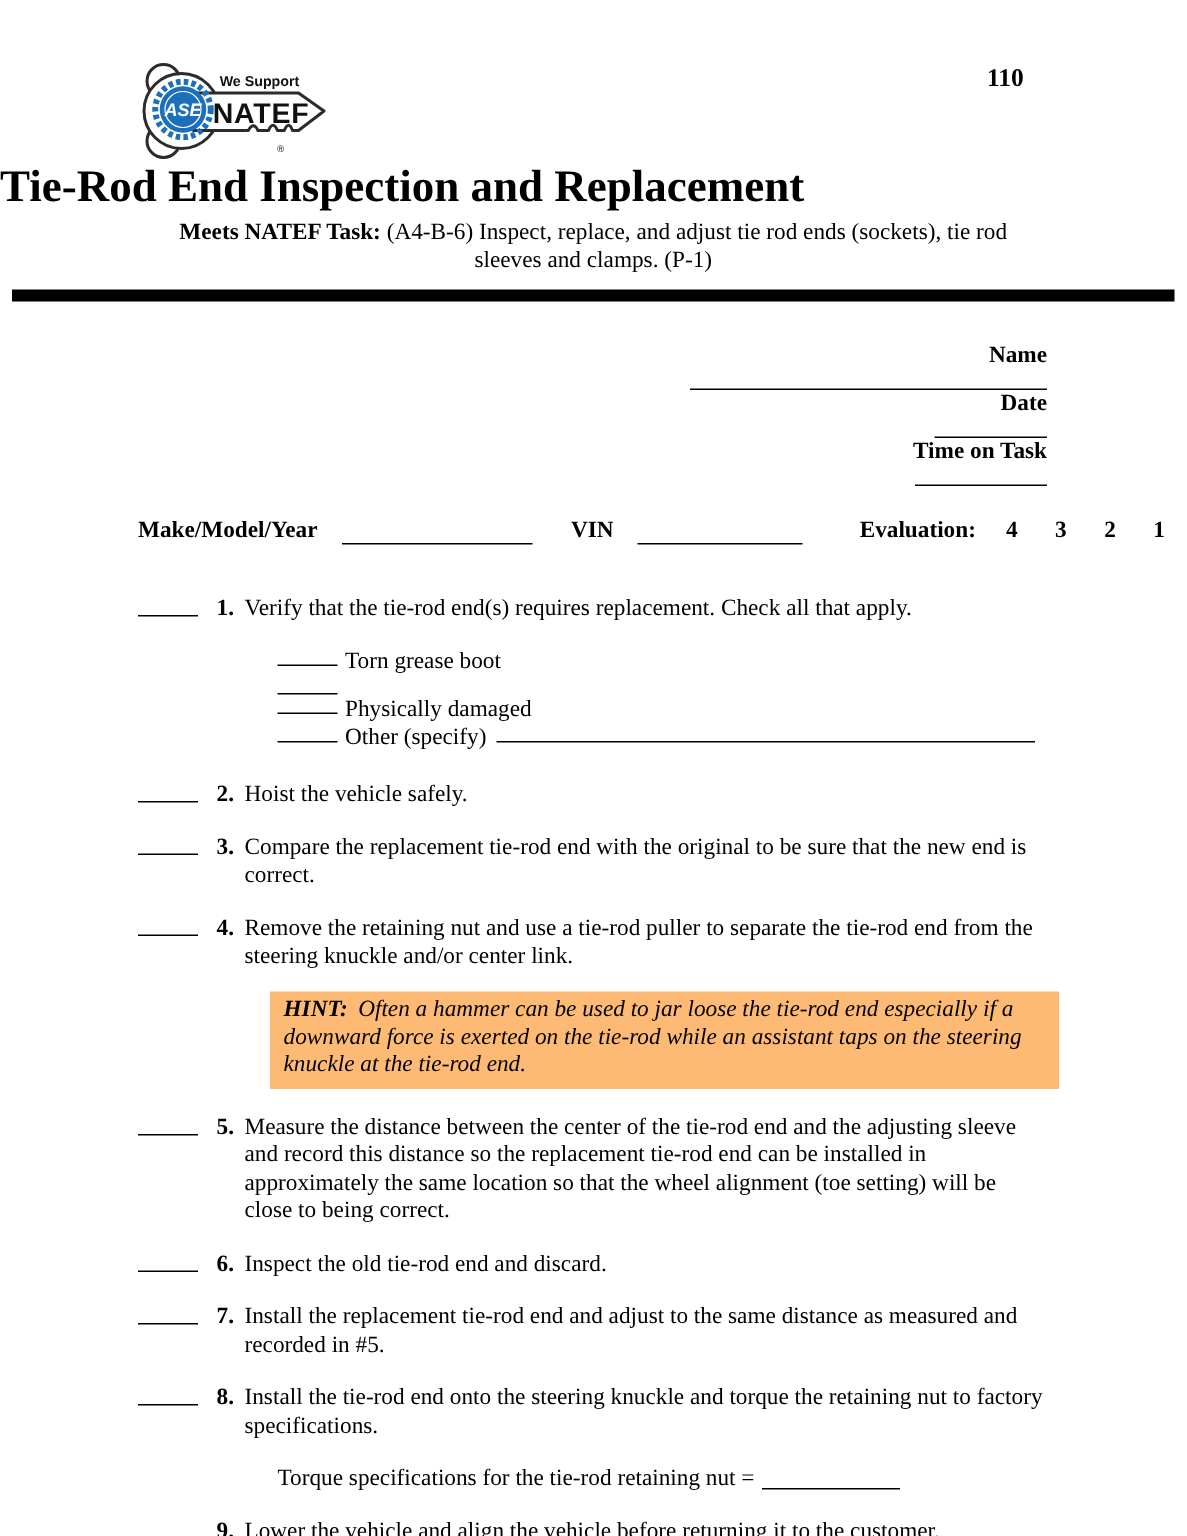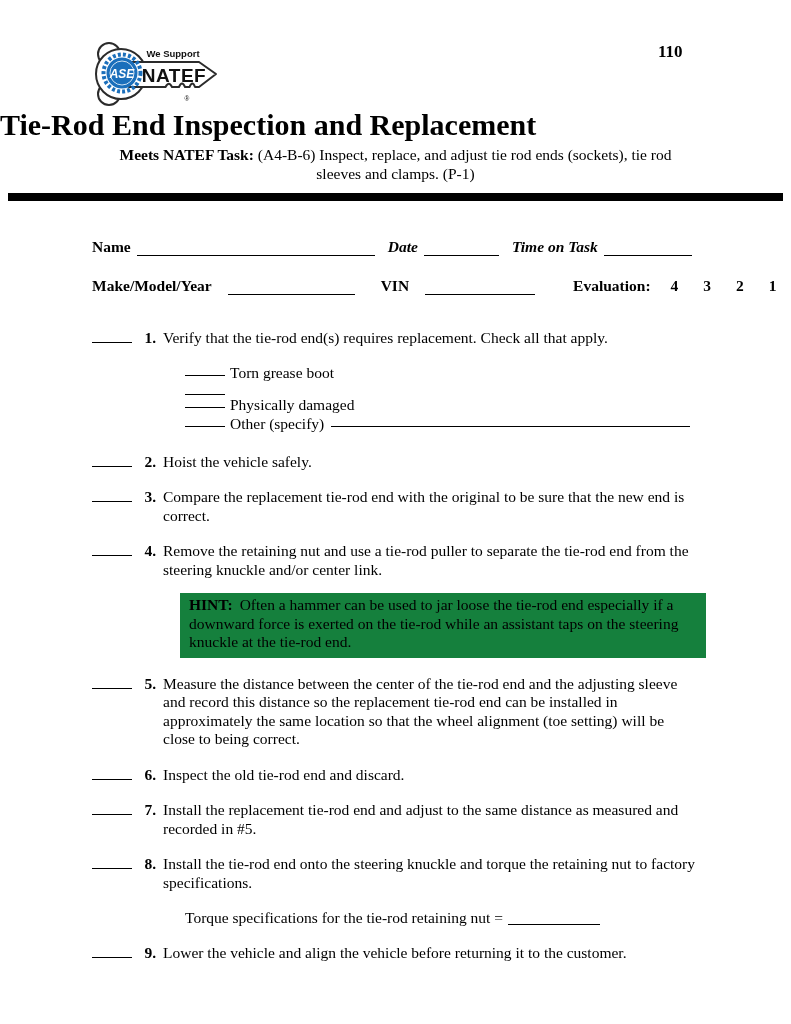--- a/index.html
+++ b/index.html
@@ -15,30 +15,30 @@
   .logo-sans { font-family:"Liberation Sans","DejaVu Sans",sans-serif; }
 
   .header { padding-top:108px; }
   .title { text-align:left; font-weight:bold; font-size:30px; line-height:34px; }
   .subtitle { text-align:center; font-size:15.5px; line-height:19px; margin-top:3px; }
   .rule { margin:10px 8px 0 8px; height:8px; background:#000; }
 
   .content { margin-left:92px; width:606px; font-size:15.5px; }
 
   .form-row { display:flex; align-items:flex-end; white-space:nowrap; }
-  .form-row.r1 { margin-top:37px; }
+  .form-row.r1 { margin-top:27px;flex-direction:column; }
   .form-row.r2 { margin-top:21px;gap:10px; }
   .lbl { font-weight:bold; }
   .ln { border-bottom:1.6px solid #000; height:14px; display:inline-block; flex:none; }
   .ln.name  { width:238px; margin-left:6px; }
   .ln.date  { width:75px;  margin-left:6px; }
   .ln.time  { width:88px;  margin-left:6px; }
   .ln.make  { width:127px; margin-left:6px; }
   .ln.vin   { width:110px; margin-left:6px; }
-  .gap13 { margin-left:13px;font-style:italic; }
+  .gap13 { margin-left:13px; }
   .gap16 { margin-left:16px; }
   .gap28 { margin-left:28px; }
   .eval-num { font-weight:bold; margin-left:15px; }
   .eval-num.first { margin-left:10px; }
 
   .steps { margin-top:34px; }
   .step { display:flex; align-items:flex-start; margin-top:17px; }
   .step.first { margin-top:0; }
   .sblank { width:40px; border-bottom:1.6px solid #000; height:14px; flex:none; }
   .snum { font-weight:bold; width:24px; text-align:right; flex:none; line-height:18.5px; }
@@ -157,21 +157,21 @@
       <span class="snum">3.</span>
       <div class="stext">Compare the replacement tie-rod end with the original to be sure that the new end is correct.</div>
     </div>
 
     <div class="step">
       <span class="sblank"></span>
       <span class="snum">4.</span>
       <div class="stext">Remove the retaining nut and use a tie-rod puller to separate the tie-rod end from the steering knuckle and/or center link.</div>
     </div>
 
-    <div class="hint-box" style="background: #15803d;">
+    <div class="hint-box" style="background: #fdba74; font-style: italic;">
       <span class="hint-label">HINT:</span><span>Often a hammer can be used to jar loose the tie-rod end especially if a downward force is exerted on the tie-rod while an assistant taps on the steering knuckle at the tie-rod end.</span>
     </div>
 
     <div class="step">
       <span class="sblank"></span>
       <span class="snum">5.</span>
       <div class="stext">Measure the distance between the center of the tie-rod end and the adjusting sleeve and record this distance so the replacement tie-rod end can be installed in approximately the same location so that the wheel alignment (toe setting) will be close to being correct.</div>
     </div>
 
     <div class="step">

